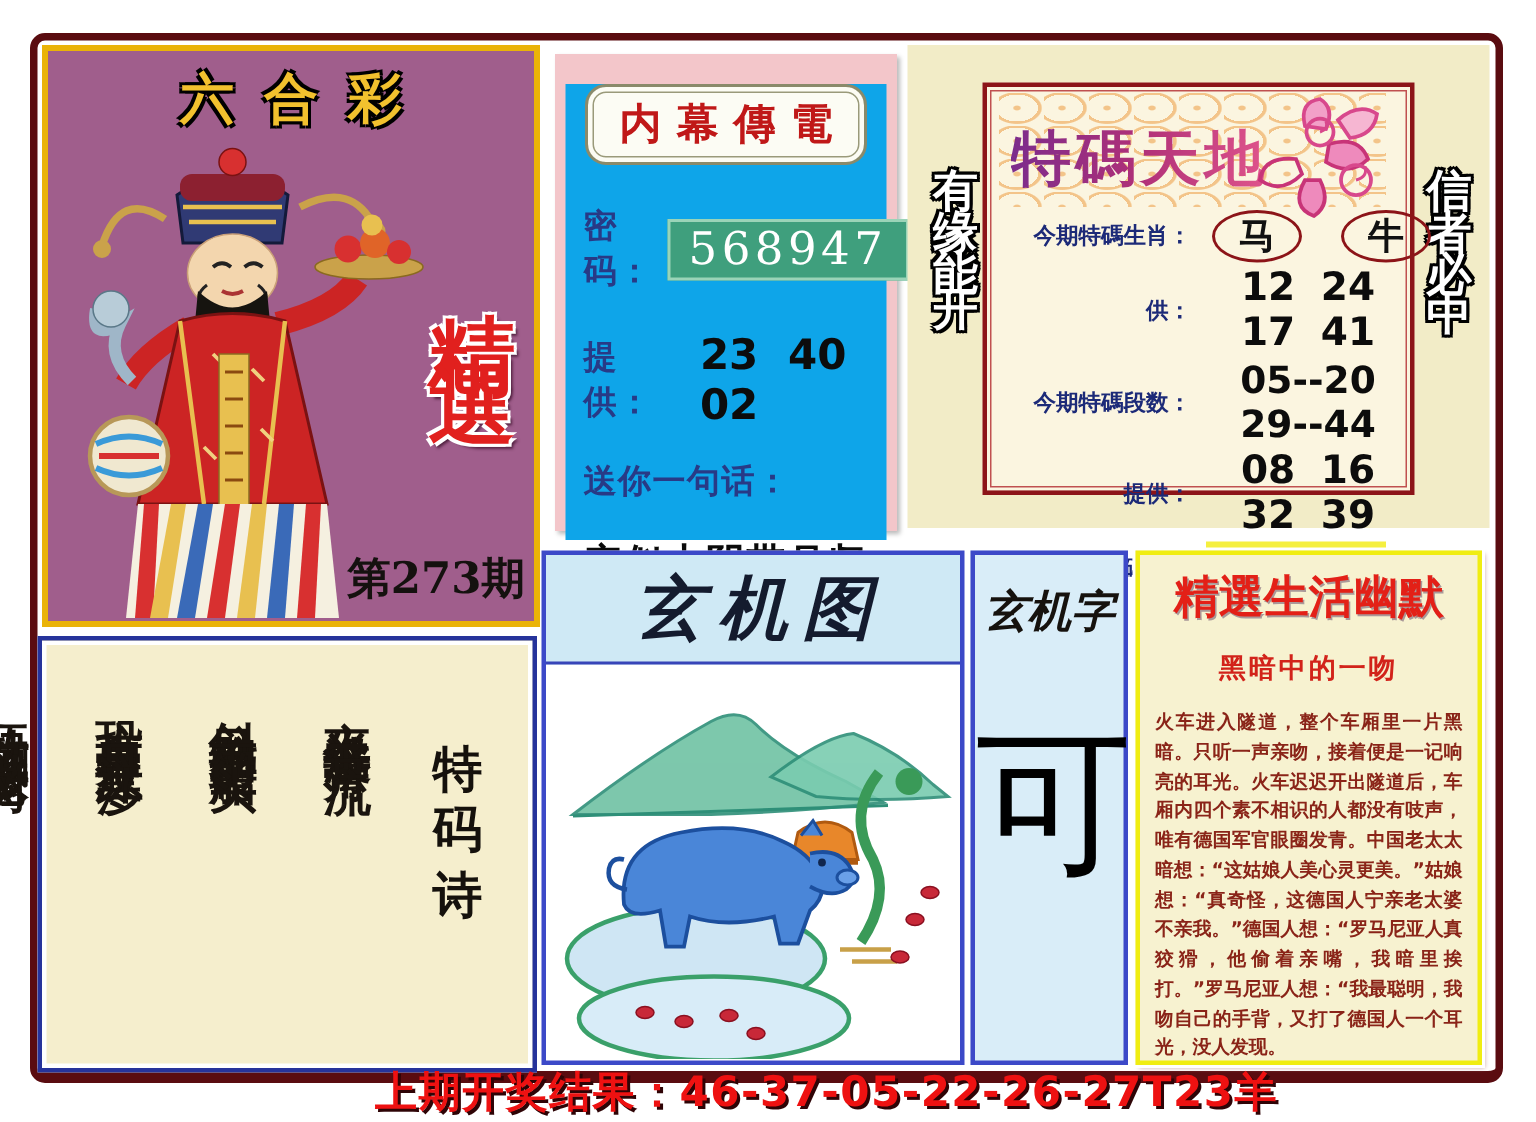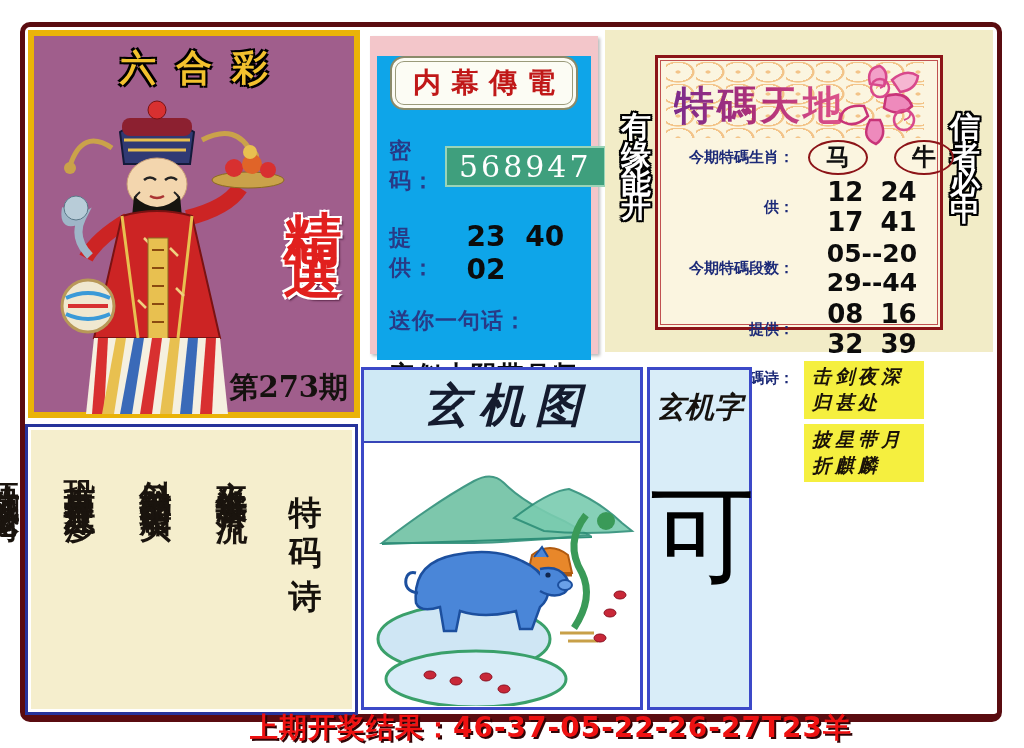--- a/index.html
+++ b/index.html
@@ -7,21 +7,21 @@
               font-family:"DejaVu Sans", sans-serif; }
   .abs { position:absolute; }
   #stage { position:relative; width:1024px; height:748px; background:#fff; }
 
   
   .frame { left:20px; top:22px; width:982px; height:700px;
            border:5px solid #5a0c10; border-bottom-width:8px; border-radius:10px; }
 
   
   .panel-deity { left:28px; top:30px; width:332px; height:388px;
-                 background:#a05e8c; border:6px solid #eab308; }
+                 background:#a05e8c; border:4px solid #eab308; }
   .lottery-title { left:0; top:8px; width:100%; text-align:center;
                    font-size:36px; font-weight:bold; color:#f2c12e; letter-spacing:20px;
                    padding-left:20px;
                    text-shadow:-2px -2px 0 #000, 2px -2px 0 #000, -2px 2px 0 #000, 2px 2px 0 #000; }
   .selected-label { right:2px; top:128px; writing-mode:vertical-rl;
                     font-size:58px; font-weight:bold; color:#e1201e; letter-spacing:32px;
                     font-family:"DejaVu Serif", serif;
                     text-shadow:-2px -2px 0 #fff, 2px -2px 0 #fff, -2px 2px 0 #fff, 2px 2px 0 #fff, 3px 3px 2px #50203f; }
   .issue-label { right:6px; top:332px; font-size:29px; font-weight:bold; color:#15110f;
                  font-family:"DejaVu Serif", serif; }
@@ -302,18 +302,23 @@
         <path d="M54,150 q-14,-2 -12,-14 q2,-8 10,-6" fill="none" stroke="#1c4f9e" stroke-width="3"></path>
       </g>
     </svg>
   </div>
 
   <div class="abs panel-mystery-char">
     <div class="mchar-title">玄机字</div>
     <div class="mchar-big">可</div>
   </div>
 
+  <div class="abs panel-humor">
+    <div class="humor-title">精選生活幽默</div>
+    <div class="humor-subtitle">黑暗中的一吻</div>
+    <div class="humor-body">火车进入隧道，整个车厢里一片黑暗。只听一声亲吻，接着便是一记响亮的耳光。火车迟迟开出隧道后，车厢内四个素不相识的人都没有吱声，唯有德国军官眼圈发青。中国老太太暗想：“这姑娘人美心灵更美。”姑娘想：“真奇怪，这德国人宁亲老太婆不亲我。”德国人想：“罗马尼亚人真狡猾，他偷着亲嘴，我暗里挨打。”罗马尼亚人想：“我最聪明，我吻自己的手背，又打了德国人一个耳光，没人发现。</div>
+  </div>
 
   <div class="abs footer-text">
     <span>上期开奖结果：</span><span>46-37-05-22-26-27T23羊</span>
   </div>
 
 </div>
 
 </body></html>

